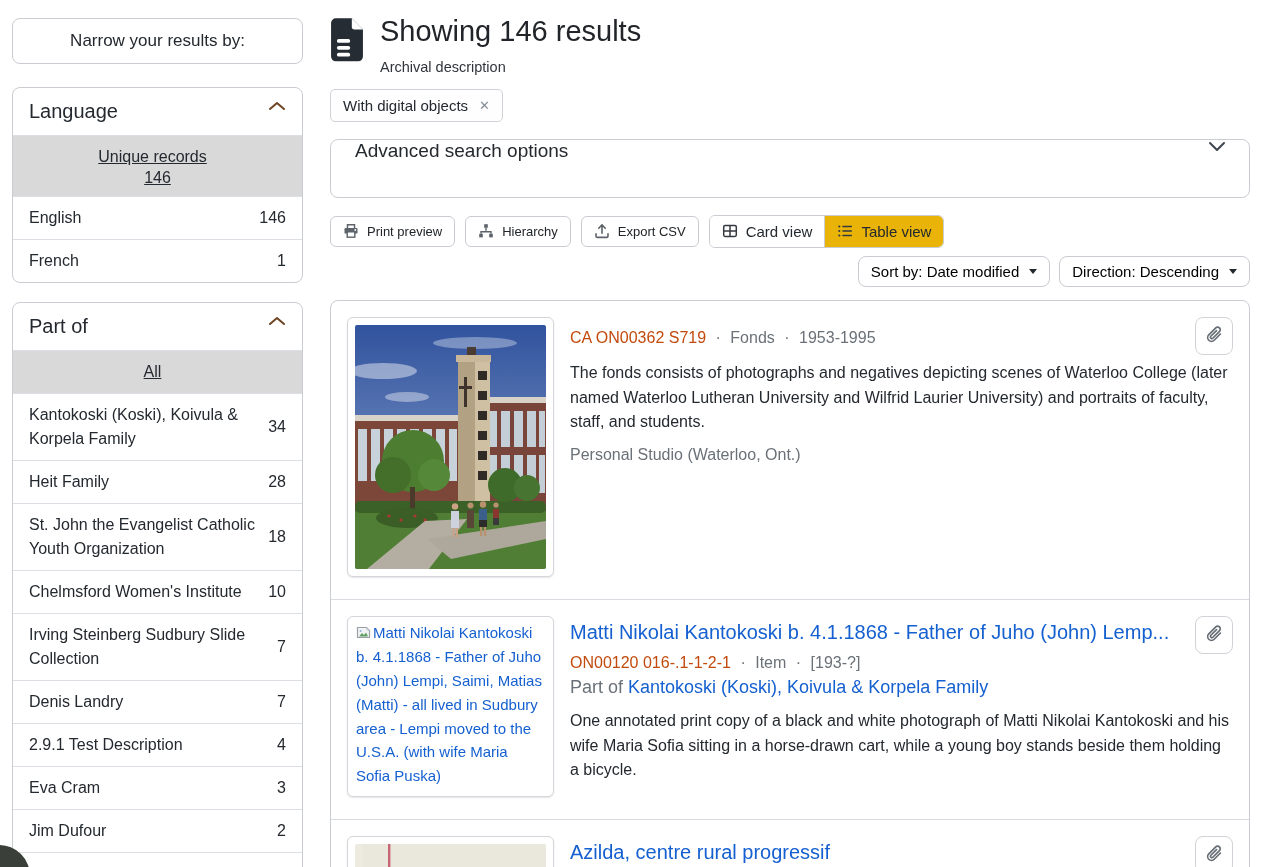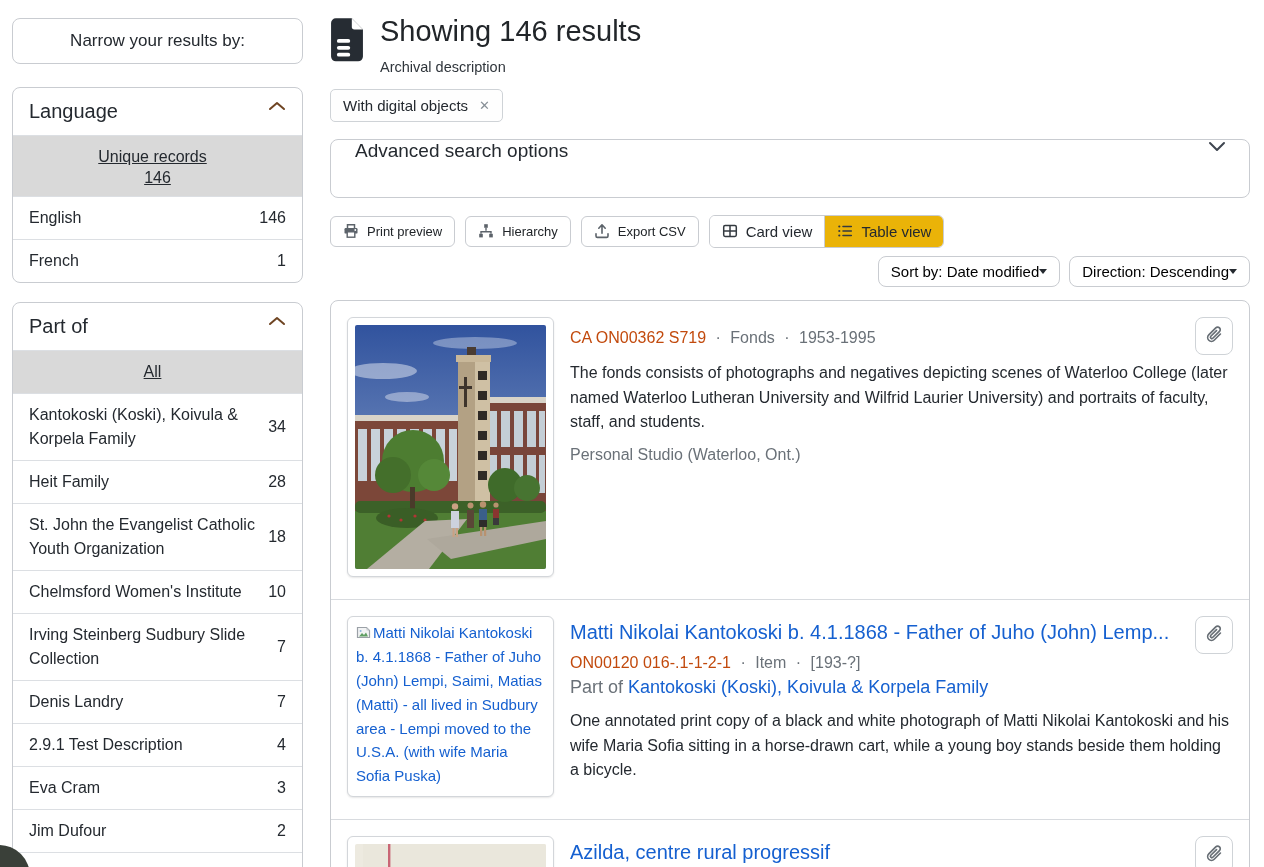--- a/index.html
+++ b/index.html
@@ -32,21 +32,21 @@
             padding:0 22px 0 24px;font-size:19px;cursor:pointer;}
   .toolbar{margin-top:17px;display:flex;align-items:center;}
   .btn{display:inline-flex;align-items:center;gap:8px;border:1px solid #c9ccd1;border-radius:6px;background:#fff;
        padding:0 12px;font-size:13px;height:31px;box-sizing:border-box;margin-right:10px;cursor:pointer;color:#212529;}
   .view-group{display:inline-flex;border:1px solid #c9ccd1;border-radius:6px;overflow:hidden;}
   .vbtn{display:inline-flex;align-items:center;gap:8px;padding:0 12px;font-size:15px;height:31px;
         box-sizing:border-box;background:#fff;cursor:pointer;}
   .vbtn.active{background:#eab308;}
   .vbtn + .vbtn{border-left:1px solid #c9ccd1;}
   .sort-row{margin-top:8px;display:flex;justify-content:flex-end;gap:9px;}
-  .sbtn{display:inline-flex;align-items:center;border:1px solid #c9ccd1;border-radius:8px;background:#fff;
+  .sbtn{display:inline-flex;align-items:center;gap:10px;border:1px solid #c9ccd1;border-radius:8px;background:#fff;
         padding:0 12px;font-size:15px;height:31px;box-sizing:border-box;cursor:pointer;}
   .caret{width:0;height:0;border-left:4.5px solid transparent;border-right:4.5px solid transparent;border-top:5px solid #24292f;}
 
   
   .results{margin-top:13px;border:1px solid #c9ccd1;border-radius:8px;background:#fff;height:760px;overflow:hidden;}
   .result{position:relative;display:flex;gap:16px;padding:16px 16px 22px;}
   .result + .result{border-top:1px solid #d8dbdf;}
   .thumb-col{width:207px;flex:none;}
   .photo-card{border:1px solid #d3d6da;border-radius:6px;background:#fff;padding:7px;box-shadow:0 1px 2px rgba(0,0,0,.10);cursor:pointer;}
   .photo-card svg{display:block;border-radius:2px;}

